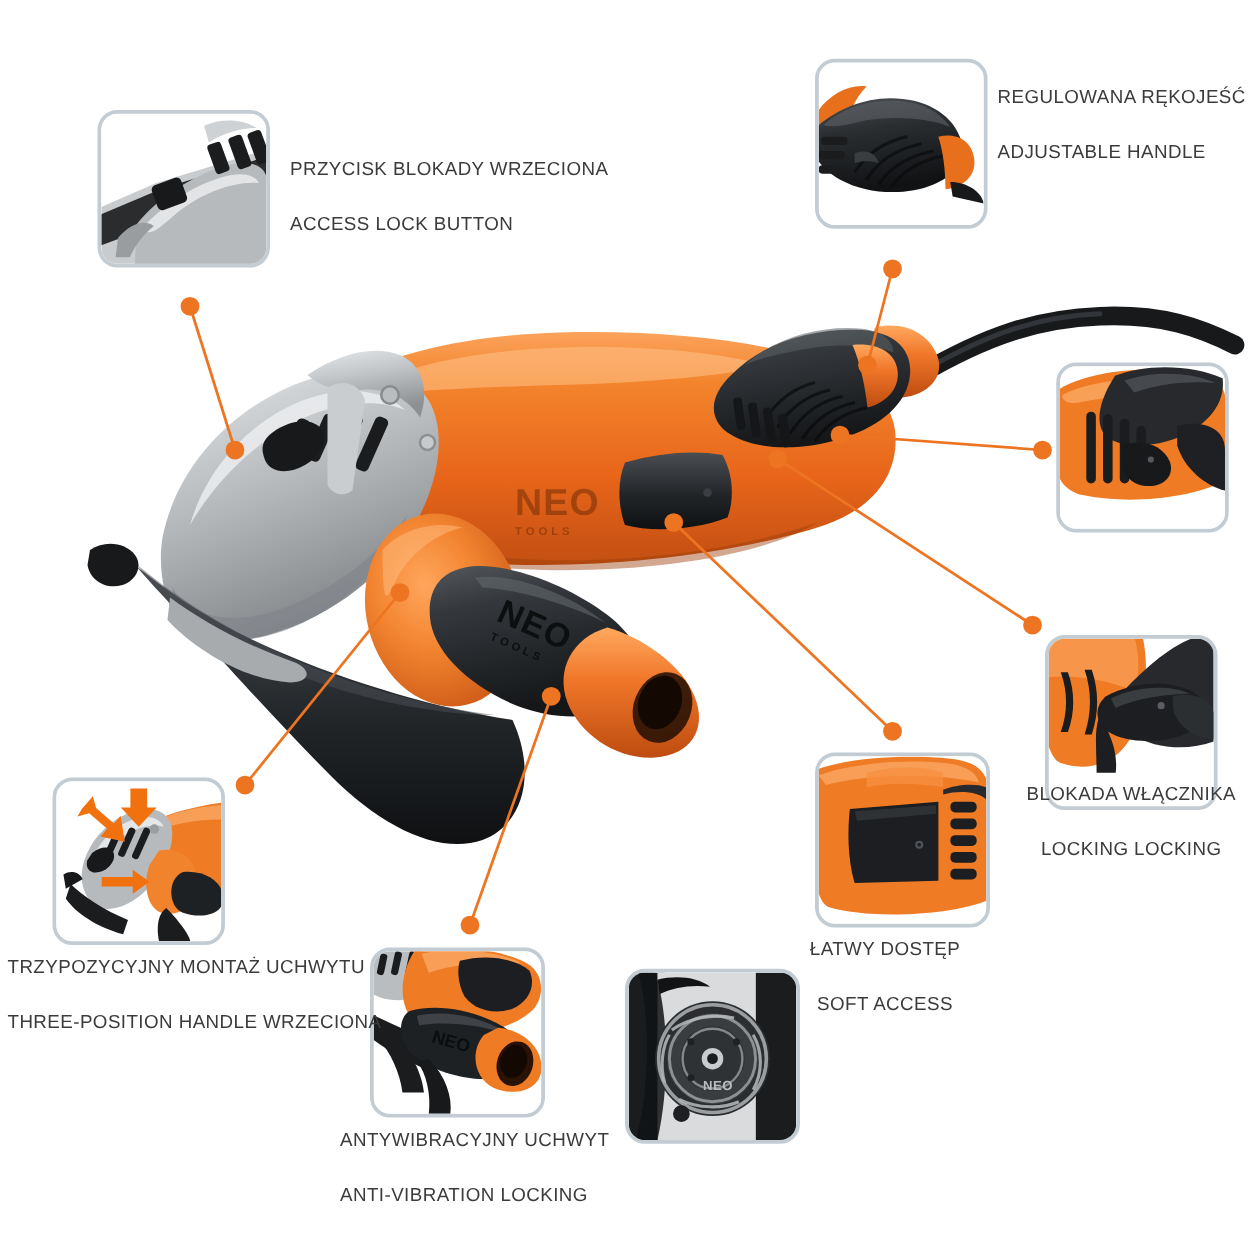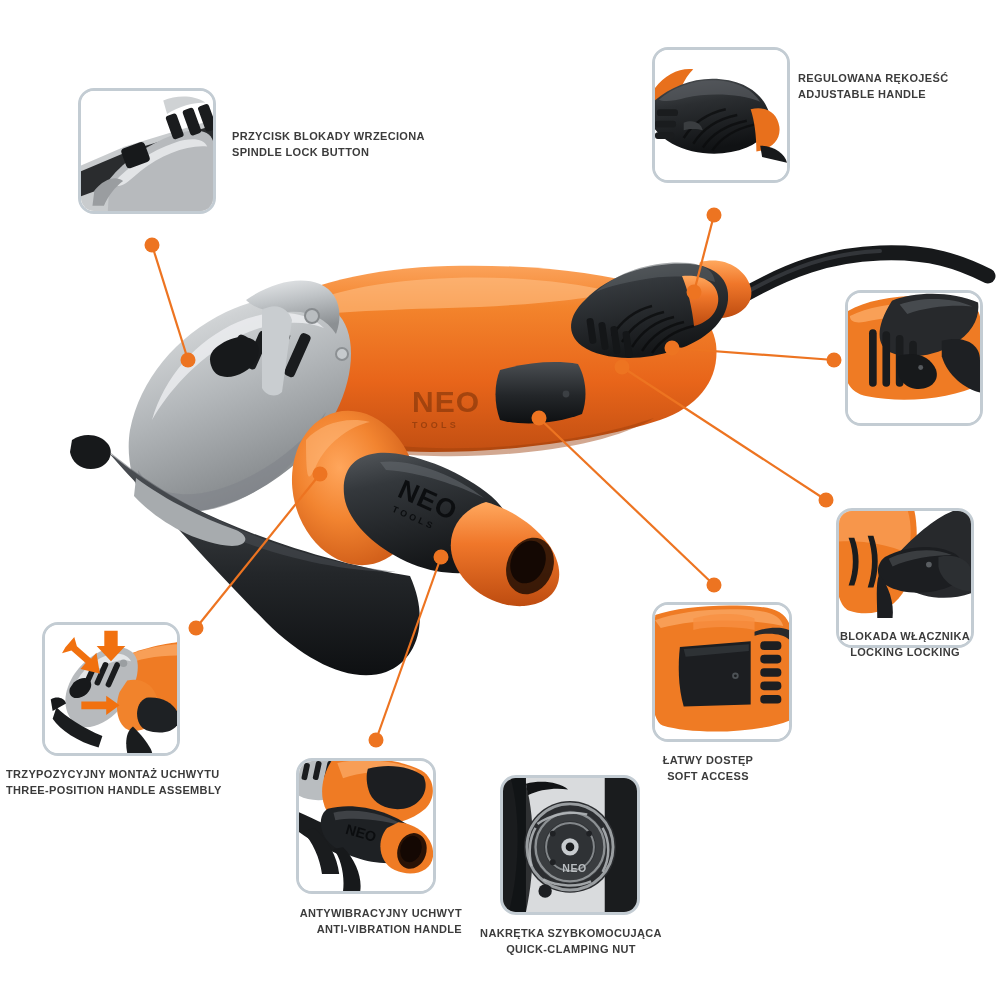--- a/index.html
+++ b/index.html
@@ -6,24 +6,24 @@
   body{width:1000px;height:1000px;overflow:hidden;
        font-family:"Liberation Sans","DejaVu Sans",sans-serif;}
   #stage{position:relative;width:1000px;height:1000px;background:#fff;}
 
   
   .frame{position:absolute;border:3px solid #c3ccd3;border-radius:16px;
          background:#ffffff;overflow:hidden;box-sizing:border-box;}
   .frame .art{position:absolute;inset:0;}
 
   
-  .caption{position:absolute;font-size:11px;font-weight:bold;color:#3b3b3b;
+  .caption{position:absolute;font-size:15px;font-weight:normal;color:#3b3b3b;
            letter-spacing:.35px;line-height:16px;white-space:nowrap;}
   .caption .l1{display:block;}
-  .caption .l2{display:block;}
+  .caption .l2{display:block;margin-top:28px;}
   .caption.center{text-align:center;}
 
   
   .conn{position:absolute;left:0;top:0;width:1000px;height:1000px;
         pointer-events:none;}
 
   
   .product{position:absolute;left:0;top:0;width:1000px;height:1000px;}
 </style>
 </head>
@@ -236,21 +236,21 @@
         <rect x="92" y="24" width="12" height="26" rx="3" transform="rotate(-20 98 37)"></rect>
         <rect x="110" y="18" width="12" height="28" rx="3" transform="rotate(-20 116 32)"></rect>
         <rect x="126" y="14" width="12" height="28" rx="3" transform="rotate(-20 132 28)"></rect>
       </g>
       <path d="M86 10 C 100 4, 118 4, 130 12 C 118 12, 102 16, 90 24 Z" fill="#cfd2d4"></path>
       <path d="M14 104 C 24 92, 36 88, 44 94 C 36 100, 28 110, 24 120 L 12 120 Z" fill="#9a9da0"></path>
     </svg>
   </div>
   <div class="caption" style="left:232px;top:128px;">
     <span class="l1">PRZYCISK BLOKADY WRZECIONA</span>
-    <span class="l2">SPINDLE LOCK BUTTON</span>
+    <span class="l2">ACCESS LOCK BUTTON</span>
   </div>
 
   <div class="frame" style="left:652px;top:47px;width:138px;height:136px;">
     <svg class="art" viewBox="0 0 138 136">
       <rect width="138" height="136" fill="#ffffff"></rect>
       <path d="M-4 46 C 6 28, 24 18, 40 20 C 30 30, 24 44, 24 58 L 0 66 Z" fill="#E8701C"></path>
       <path d="M-6 58 C 10 42, 34 30, 60 30 C 88 30, 110 42, 118 62
                C 124 78, 116 94, 96 102 C 72 112, 40 110, 18 98
                C 0 88, -10 72, -6 58 Z" fill="url(#x)"></path>
       <defs>
@@ -381,24 +381,20 @@
       <circle cx="70" cy="72" r="9" fill="#c8cccf"></circle>
       <circle cx="70" cy="72" r="4.5" fill="#1a1c1e"></circle>
       <circle cx="52" cy="58" r="3" fill="#1f2124"></circle>
       <circle cx="90" cy="58" r="3" fill="#1f2124"></circle>
       <circle cx="52" cy="88" r="3" fill="#1f2124"></circle>
       <text x="62" y="98" font-family="'Liberation Sans',sans-serif" font-size="11" font-weight="bold" fill="#b9bdc0" letter-spacing=".5">NEO</text>
       <path d="M24 6 C 40 2, 58 4, 68 12 C 54 10, 38 12, 26 18 Z" fill="#111315"></path>
       <circle cx="44" cy="118" r="7" fill="#1d1f22"></circle>
     </svg>
   </div>
-  <div class="caption center" style="left:480px;top:925px;width:182px;">
-    <span class="l1">NAKRĘTKA SZYBKOMOCUJĄCA</span>
-    <span class="l2">QUICK-CLAMPING NUT</span>
-  </div>
 
   <div class="frame" style="left:296px;top:758px;width:140px;height:136px;">
     <svg class="art" viewBox="0 0 140 136">
       <rect width="140" height="136" fill="#ffffff"></rect>
       <path d="M-6 2 C 10 -6, 34 -6, 48 4 C 58 12, 56 28, 42 36
                C 26 44, 4 42, -6 32 Z" fill="#b9bdc0"></path>
       <g fill="#1a1c1e">
         <rect x="4" y="2" width="6" height="18" rx="2.5" transform="rotate(12 7 11)"></rect>
         <rect x="16" y="0" width="6" height="20" rx="2.5" transform="rotate(12 19 10)"></rect>
         <rect x="28" y="0" width="6" height="20" rx="2.5" transform="rotate(12 31 10)"></rect>
@@ -420,21 +416,21 @@
 
       <path d="M104 64 C 126 66, 142 82, 140 100 C 138 116, 118 122, 100 114
                C 84 106, 80 84, 92 70 Z" fill="#EF7B24"></path>
       <ellipse cx="118" cy="94" rx="15" ry="19" fill="#2a1306" transform="rotate(18 118 94)"></ellipse>
       <ellipse cx="117" cy="92" rx="11" ry="14" fill="#140803" transform="rotate(18 117 92)"></ellipse>
       <path d="M46 90 C 60 104, 66 122, 64 136 L 46 136 C 48 120, 44 102, 36 92 Z" fill="#17191b"></path>
     </svg>
   </div>
   <div class="caption center" style="left:272px;top:905px;width:190px;text-align:right;">
     <span class="l1">ANTYWIBRACYJNY UCHWYT</span>
-    <span class="l2">ANTI-VIBRATION HANDLE</span>
+    <span class="l2">ANTI-VIBRATION LOCKING</span>
   </div>
 
   <div class="frame" style="left:42px;top:622px;width:138px;height:134px;">
     <svg class="art" viewBox="0 0 138 134">
       <rect width="138" height="134" fill="#ffffff"></rect>
 
       <path d="M80 34 C 104 22, 138 18, 138 18 L 138 104 C 118 110, 94 106, 80 94
                C 66 82, 64 48, 80 34 Z" fill="#EF7B24"></path>
       <path d="M86 32 C 108 22, 134 20, 138 20 L 138 32 C 116 32, 96 36, 84 42 Z" fill="#FFBD82" opacity=".55"></path>
 
@@ -467,16 +463,16 @@
         <path d="M62 6 L 76 6 L 76 22 L 84 22 L 69 38 L 54 22 L 62 22 Z"></path>
 
         <path d="M22 22 L 32 12 L 34 22 L 48 36 L 54 30 L 56 52 L 36 46 L 42 40 L 28 26 L 18 28 Z" transform="rotate(-4 38 32)"></path>
 
         <path d="M38 80 L 64 80 L 64 74 L 78 84 L 64 94 L 64 88 L 38 88 Z"></path>
       </g>
     </svg>
   </div>
   <div class="caption center" style="left:6px;top:766px;width:212px;text-align:center;">
     <span class="l1">TRZYPOZYCYJNY MONTAŻ UCHWYTU</span>
-    <span class="l2">THREE-POSITION HANDLE ASSEMBLY</span>
+    <span class="l2">THREE-POSITION HANDLE WRZECIONA</span>
   </div>
 
 </div>
 
 </body></html>

